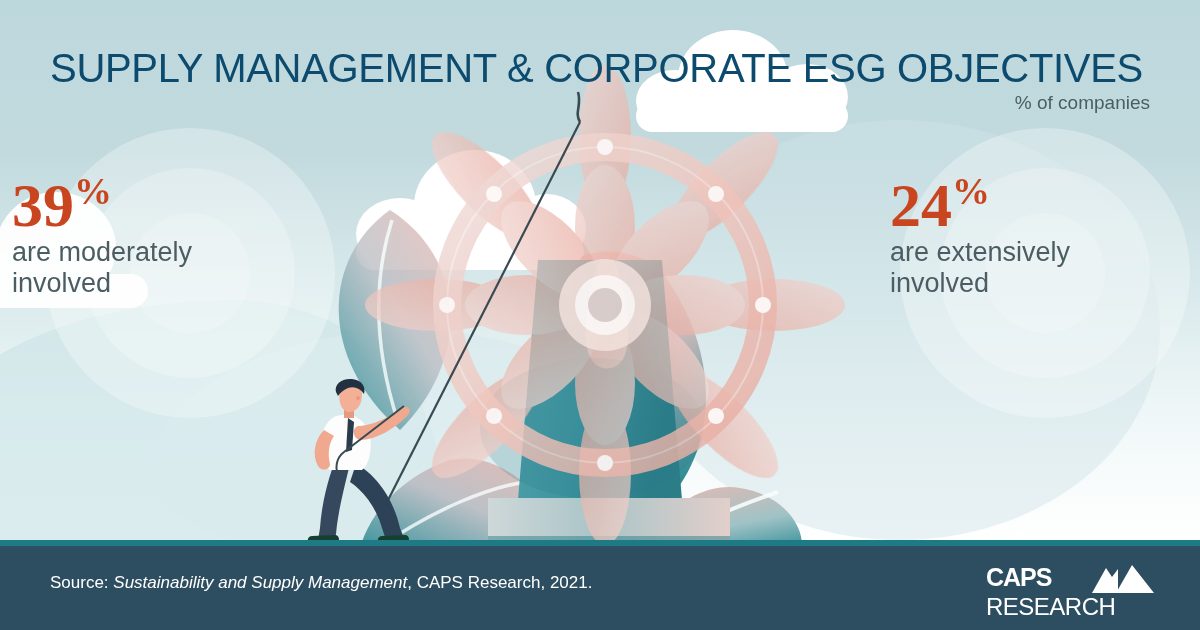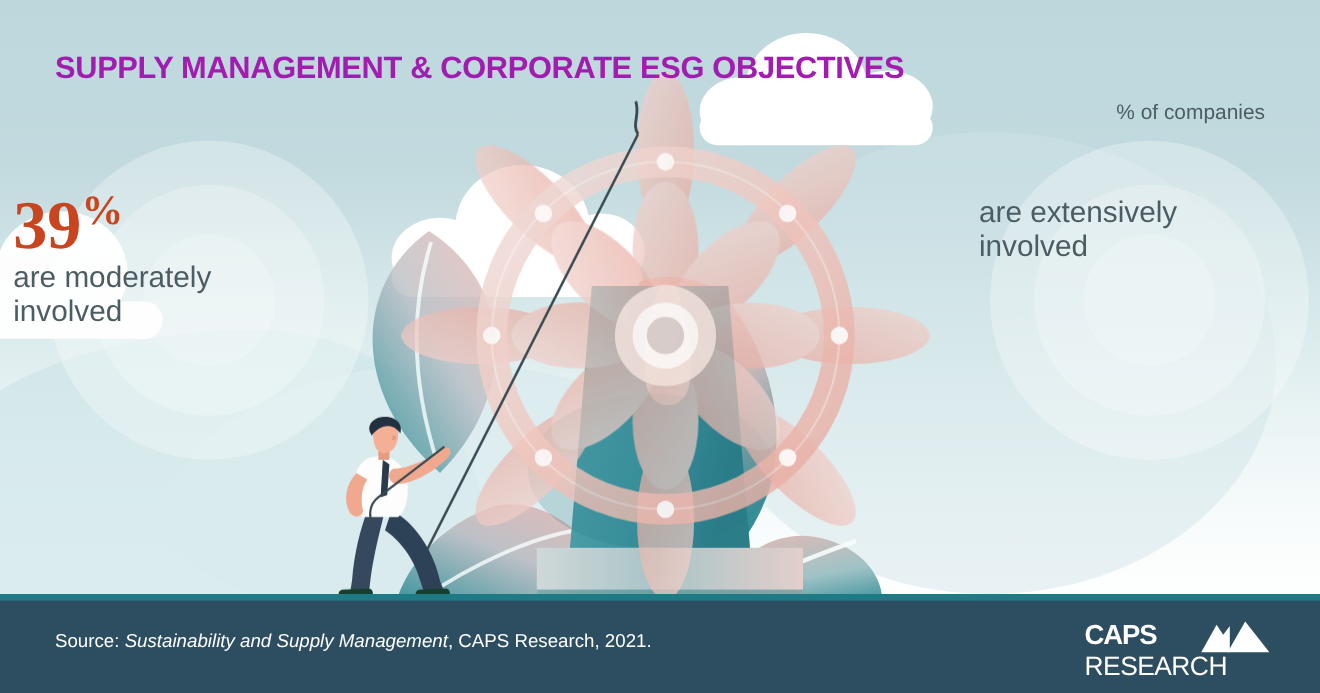--- a/index.html
+++ b/index.html
@@ -36,22 +36,22 @@
 
   
   .wheel-wrap{position:absolute;left:330px;top:60px;width:540px;height:500px;}
 
   
   .person{position:absolute;left:300px;top:378px;width:120px;height:168px;}
 
   
   .title{
     position:absolute;left:50px;top:46px;
-    font-size:28px;font-weight:bold;letter-spacing:-0.3px;
-    color:#a21caf;white-space:nowrap;
+    font-size:40px;font-weight:normal;letter-spacing:-0.3px;
+    color:#0c4a6e;white-space:nowrap;
   }
   .subtitle{
     position:absolute;right:50px;top:92px;
     font-size:19px;color:#4b5d63;white-space:nowrap;
   }
   .stat{position:absolute;width:300px;}
   .stat .num{
     font-family:"Liberation Serif", serif;
     font-size:62px;font-weight:bold;color:#c8451f;
     line-height:0.95;display:block;
@@ -303,20 +303,21 @@
 
   <div class="stat stat-left">
     <span class="num"><span>39</span><sup>%</sup></span>
     <span class="cap">
       <span>are moderately</span><br>
       <span>involved</span>
     </span>
   </div>
 
   <div class="stat stat-right">
+    <span class="num"><span>24</span><sup>%</sup></span>
     <span class="cap">
       <span>are extensively</span><br>
       <span>involved</span>
     </span>
   </div>
 
   <div class="ground"></div>
   <div class="ground-sh"></div>
   <div class="footer"></div>
 

